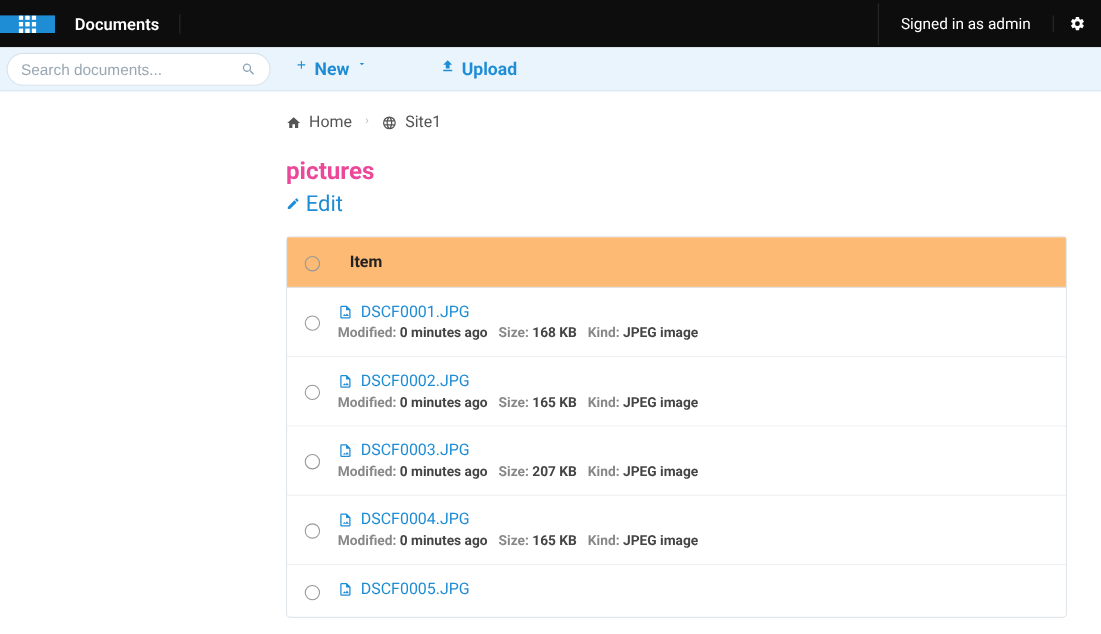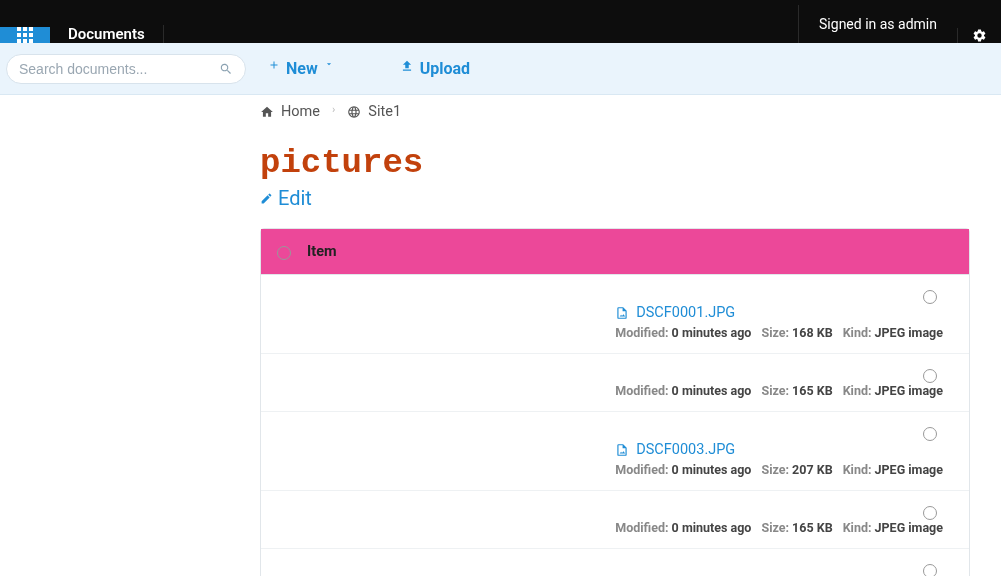--- a/index.html
+++ b/index.html
@@ -10,21 +10,21 @@
   color: #333;
   width: 1001px;
   height: 576px;
   overflow: hidden;
   position: relative;
 }
 
 
 .topbar {
   display: flex;
-  align-items: flex-end;
+  align-items: center;
   background: #0d0d0d;
   height: 43px;
   color: #fff;
 }
 .menu-btn {
   width: 50px;
   background: #1f8dd6;
   display: flex;
   align-items: center;
   justify-content: center;
@@ -53,21 +53,21 @@
   justify-content: center;
   border-left: 1px solid #2a2a2a;
 }
 .settings-btn svg { fill: #fff; }
 
 
 .toolbar {
   display: flex;
   align-items: center;
   background: #eaf4fc;
-  height: 52px;
+  height: 40px;
   border-bottom: 1px solid #d9e8f3;
 }
 .search-wrap {
   margin: 0 0 0 6px;
   width: 240px;
   height: 30px;
   background: #fff;
   border: 1px solid #d8e3ec;
   border-radius: 18px;
   display: flex;
@@ -122,25 +122,24 @@
 .crumb {
   display: flex;
   align-items: center;
   cursor: pointer;
 }
 .crumb svg { fill: #555; margin-right: 7px; }
 .crumb-sep { margin: 0 12px; color: #bbb; font-size: 11px; }
 
 
 .page-title {
-  font-size: 34px;
+  font-size: 22px;
   font-weight: 700;
-  color: #c2410c;
+  color: #ec4899;
   margin-bottom: 4px;
-  font-family: Liberation Mono, monospace;
 }
 .edit-link {
   display: inline-flex;
   align-items: center;
   color: #1f8dd6;
   font-size: 20px;
   cursor: pointer;
   margin-bottom: 18px;
 }
 .edit-link svg { fill: #1f8dd6; margin-right: 5px; }
@@ -153,32 +152,32 @@
 
 .listing {
   border: 1px solid #e1e6ea;
   border-radius: 4px;
   background: #fff;
 }
 .list-header {
   display: flex;
   align-items: center;
   padding: 14px 16px;
-  background: #ec4899;
+  background: #fdba74;
   border-bottom: 1px solid #e1e6ea;
   font-weight: 700;
   font-size: 14.5px;
   color: #222;
+  gap: 11px;
 }
 .list-row {
   display: flex;
-  align-items: flex-end;
+  align-items: center;
   padding: 13px 16px;
   border-bottom: 1px solid #eef1f3;
-  flex-direction: column;
 }
 .list-row:last-child { border-bottom: none; }
 .chk {
   width: 14px;
   height: 14px;
   border: 1px solid #999;
   border-radius: 50%;
   margin-right: 16px;
   margin-top: 2px;
   flex-shrink: 0;
@@ -297,38 +296,50 @@
                   <path d="M14 2H6a2 2 0 0 0-2 2v16a2 2 0 0 0 2 2h12a2 2 0 0 0 2-2V8l-6-6zM6 20V4h7v5h5v11H6zm2-2l2.5-3 1.5 2 2.5-3 3 4H8z"></path>
                 </svg>
                 <span>DSCF0001.JPG</span>
               </div>
               <div class="row-meta"><span class="grp"><span>Modified: </span><span class="mv">0 minutes ago</span></span><span class="grp"><span>Size: </span><span class="mv">168 KB</span></span><span class="grp"><span>Kind: </span><span class="mv">JPEG image</span></span></div>
             </div>
           </div>
           <div class="list-row">
             <span class="chk"></span>
             <div class="row-body">
+              <div class="row-name">
+                <svg width="14" height="14" viewBox="0 0 24 24">
+                  <path d="M14 2H6a2 2 0 0 0-2 2v16a2 2 0 0 0 2 2h12a2 2 0 0 0 2-2V8l-6-6zM6 20V4h7v5h5v11H6zm2-2l2.5-3 1.5 2 2.5-3 3 4H8z"></path>
+                </svg>
+                <span>DSCF0002.JPG</span>
+              </div>
               <div class="row-meta"><span class="grp"><span>Modified: </span><span class="mv">0 minutes ago</span></span><span class="grp"><span>Size: </span><span class="mv">165 KB</span></span><span class="grp"><span>Kind: </span><span class="mv">JPEG image</span></span></div>
             </div>
           </div>
           <div class="list-row">
             <span class="chk"></span>
             <div class="row-body">
               <div class="row-name">
                 <svg width="14" height="14" viewBox="0 0 24 24">
                   <path d="M14 2H6a2 2 0 0 0-2 2v16a2 2 0 0 0 2 2h12a2 2 0 0 0 2-2V8l-6-6zM6 20V4h7v5h5v11H6zm2-2l2.5-3 1.5 2 2.5-3 3 4H8z"></path>
                 </svg>
                 <span>DSCF0003.JPG</span>
               </div>
               <div class="row-meta"><span class="grp"><span>Modified: </span><span class="mv">0 minutes ago</span></span><span class="grp"><span>Size: </span><span class="mv">207 KB</span></span><span class="grp"><span>Kind: </span><span class="mv">JPEG image</span></span></div>
             </div>
           </div>
           <div class="list-row">
             <span class="chk"></span>
             <div class="row-body">
+              <div class="row-name">
+                <svg width="14" height="14" viewBox="0 0 24 24">
+                  <path d="M14 2H6a2 2 0 0 0-2 2v16a2 2 0 0 0 2 2h12a2 2 0 0 0 2-2V8l-6-6zM6 20V4h7v5h5v11H6zm2-2l2.5-3 1.5 2 2.5-3 3 4H8z"></path>
+                </svg>
+                <span>DSCF0004.JPG</span>
+              </div>
               <div class="row-meta"><span class="grp"><span>Modified: </span><span class="mv">0 minutes ago</span></span><span class="grp"><span>Size: </span><span class="mv">165 KB</span></span><span class="grp"><span>Kind: </span><span class="mv">JPEG image</span></span></div>
             </div>
           </div>
           <div class="list-row">
             <span class="chk"></span>
             <div class="row-body">
               <div class="row-name">
                 <svg width="14" height="14" viewBox="0 0 24 24">
                   <path d="M14 2H6a2 2 0 0 0-2 2v16a2 2 0 0 0 2 2h12a2 2 0 0 0 2-2V8l-6-6zM6 20V4h7v5h5v11H6zm2-2l2.5-3 1.5 2 2.5-3 3 4H8z"></path>
                 </svg>

